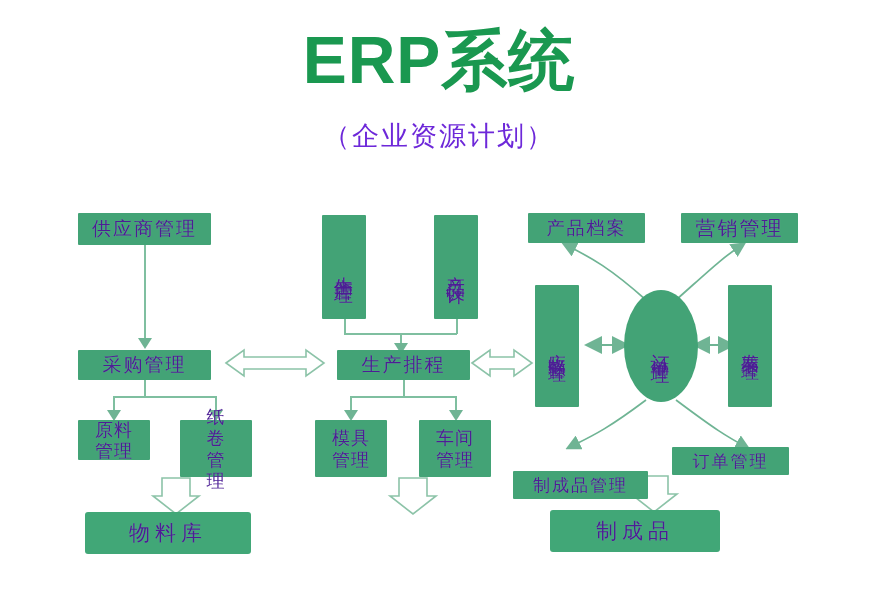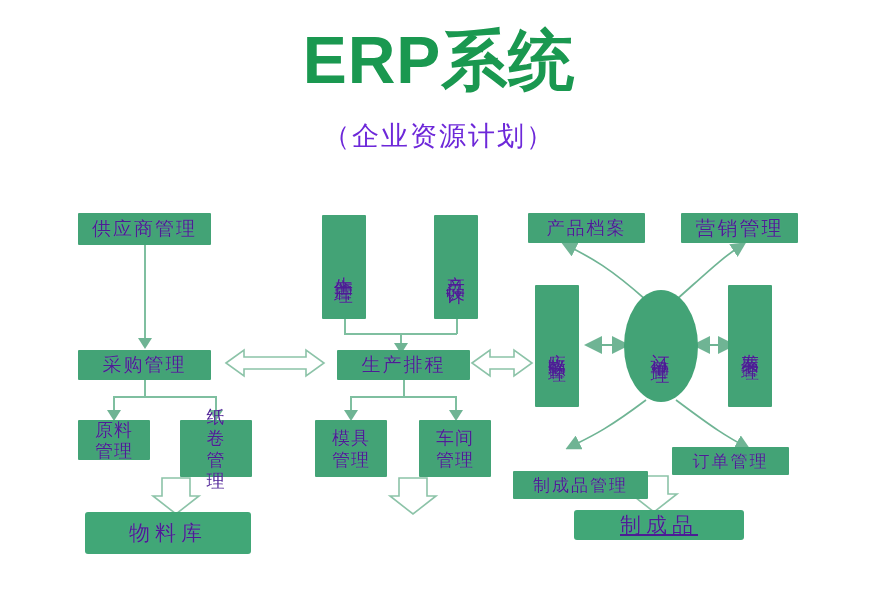--- a/index.html
+++ b/index.html
@@ -216,15 +216,15 @@
   <div class="node flat vert" style="left:535px; top:285px; width:44px; height:122px; font-size:18px;">应收款管理</div>
 
   <div class="node ellipse" style="left:624px; top:290px; width:74px; height:112px; font-size:19px;">订单管理</div>
 
   <div class="node flat vert" style="left:728px; top:285px; width:44px; height:122px; font-size:18px;">发票管理</div>
 
   <div class="node flat" style="left:513px; top:447px; width:135px; height:28px; font-size:17px;margin-top:24px;">制成品管理</div>
 
   <div class="node flat" style="left:672px; top:447px; width:117px; height:28px; font-size:17px;">订单管理</div>
 
-  <div class="node rounded" style="left:574px; top:510px; width:170px; height:30px;text-decoration:underline;">制成品</div>
+  <div class="node rounded" style="left:550px; top:510px; width:170px; height:42px;">制成品</div>
 
 </div>
 
 </body></html>

